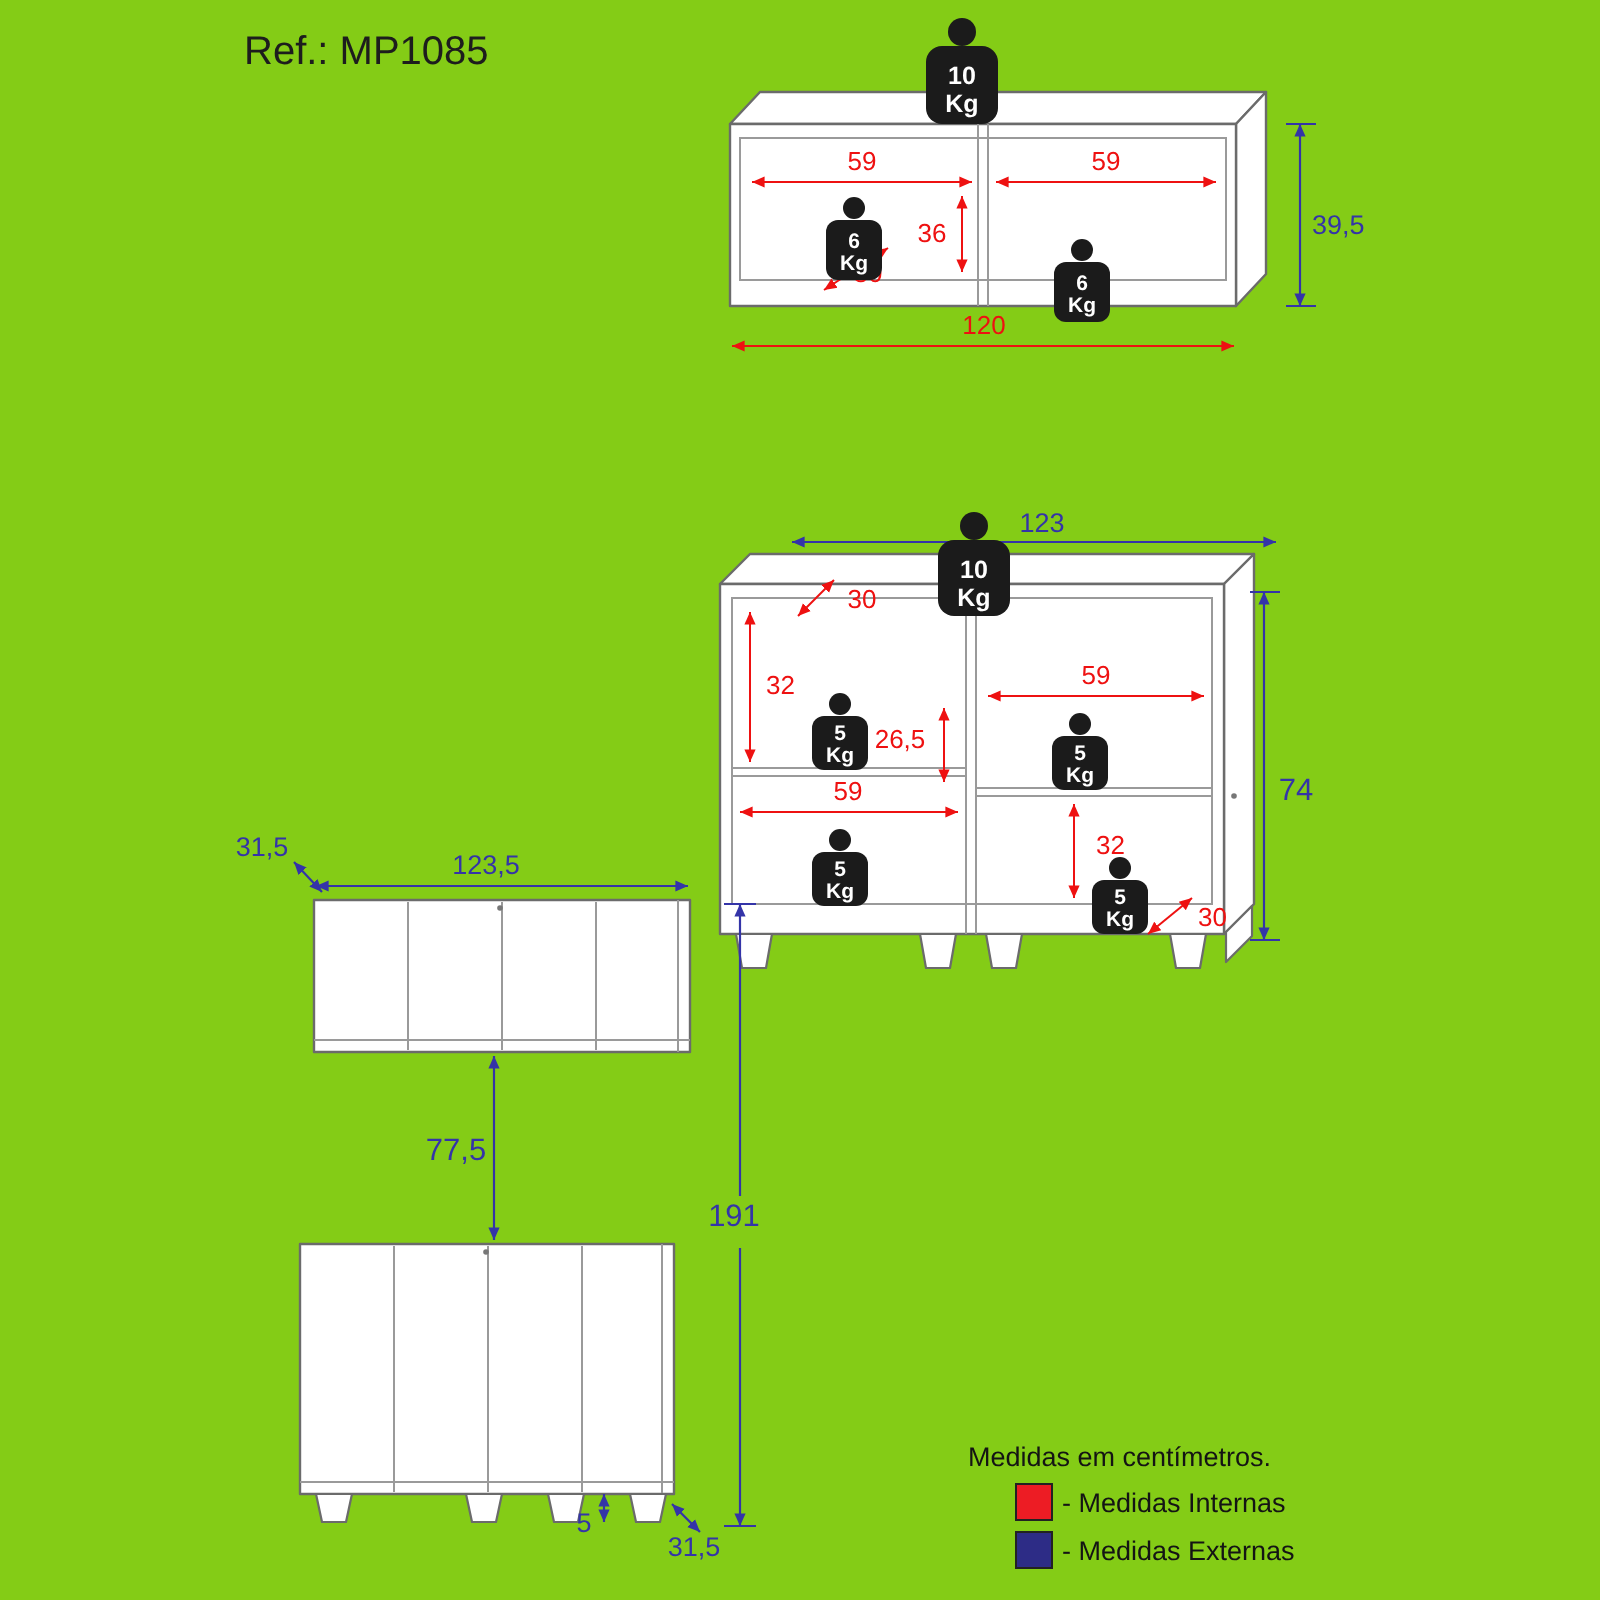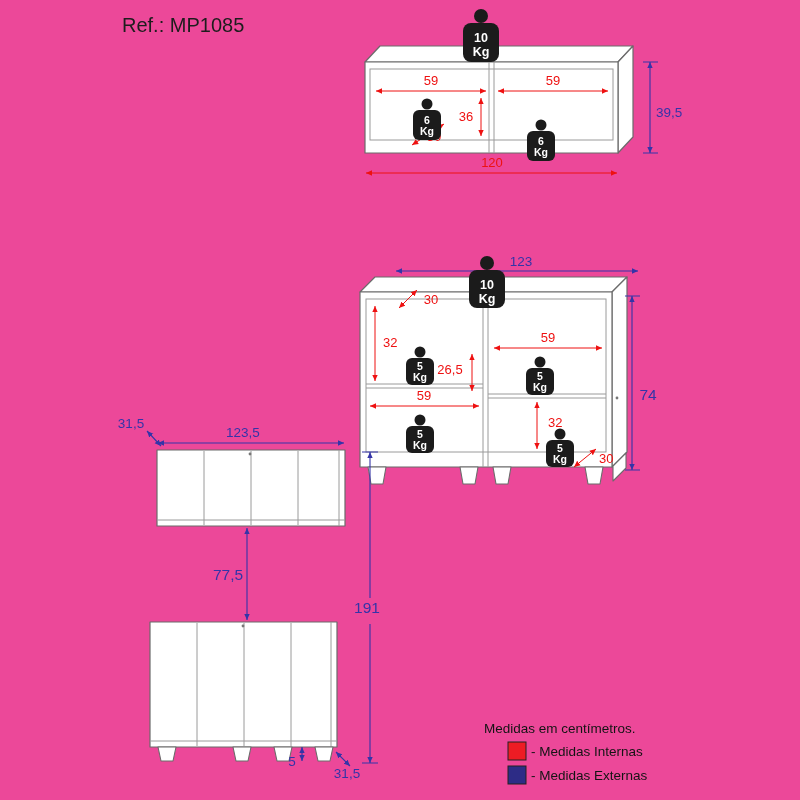--- a/index.html
+++ b/index.html
@@ -1,21 +1,21 @@
 <!DOCTYPE html>
 <html style="--internal: #ee1111; --external: #3434a8; --legend-internal: #ed1c24; --legend-external: #2d2c86; --line: #6b6b6b; --weight-fill: #1b1b1b;"><head>
 <meta charset="utf-8">
 <style>
   :root{
     --internal:#ee1111; --external:#3434a8;
     --legend-internal:#ed1c24; --legend-external:#2d2c86;
     --line:#6b6b6b; --weight-fill:#1b1b1b;
   }
   html,body{margin:0;padding:0;background:#fff;}
-  .sheet{width:800px;height:800px;background:#ec4899;}
+  .sheet{width:800px;height:800px;background:#84cc16;}
   svg{font-family:"Liberation Sans", sans-serif;display:block;}
   .face{fill:#fff;stroke:var(--line);stroke-width:1.2;stroke-linejoin:round;}
   .inner{fill:none;stroke:#9a9a9a;stroke-width:1;}
   .foot{fill:#fff;stroke:var(--line);stroke-width:1.1;stroke-linejoin:round;}
   .dR{stroke:var(--internal);stroke-width:1;fill:none;}
   .dB{stroke:var(--external);stroke-width:1.1;fill:none;}
   .tick{stroke:var(--external);stroke-width:1;}
   .tR{fill:var(--internal);font-size:13px;text-anchor:middle;}
   .tB{fill:var(--external);font-size:13.5px;text-anchor:middle;}
   .big{font-size:15.5px;}

